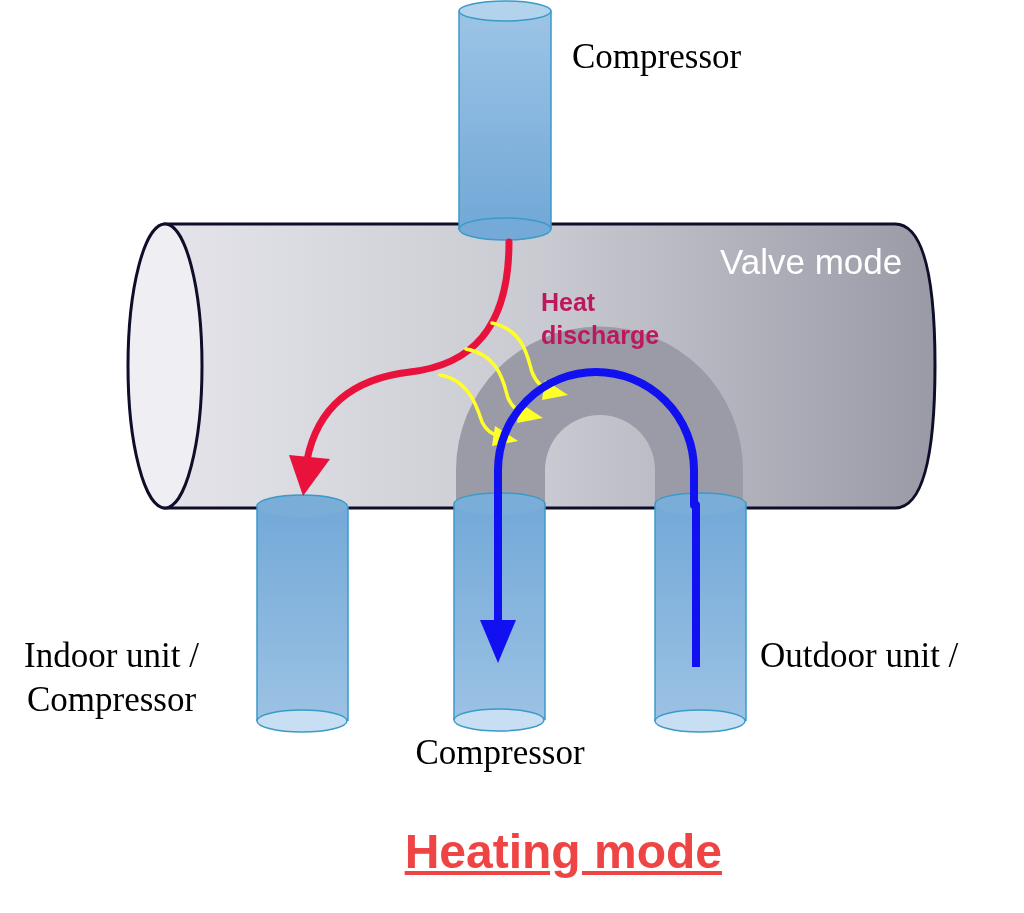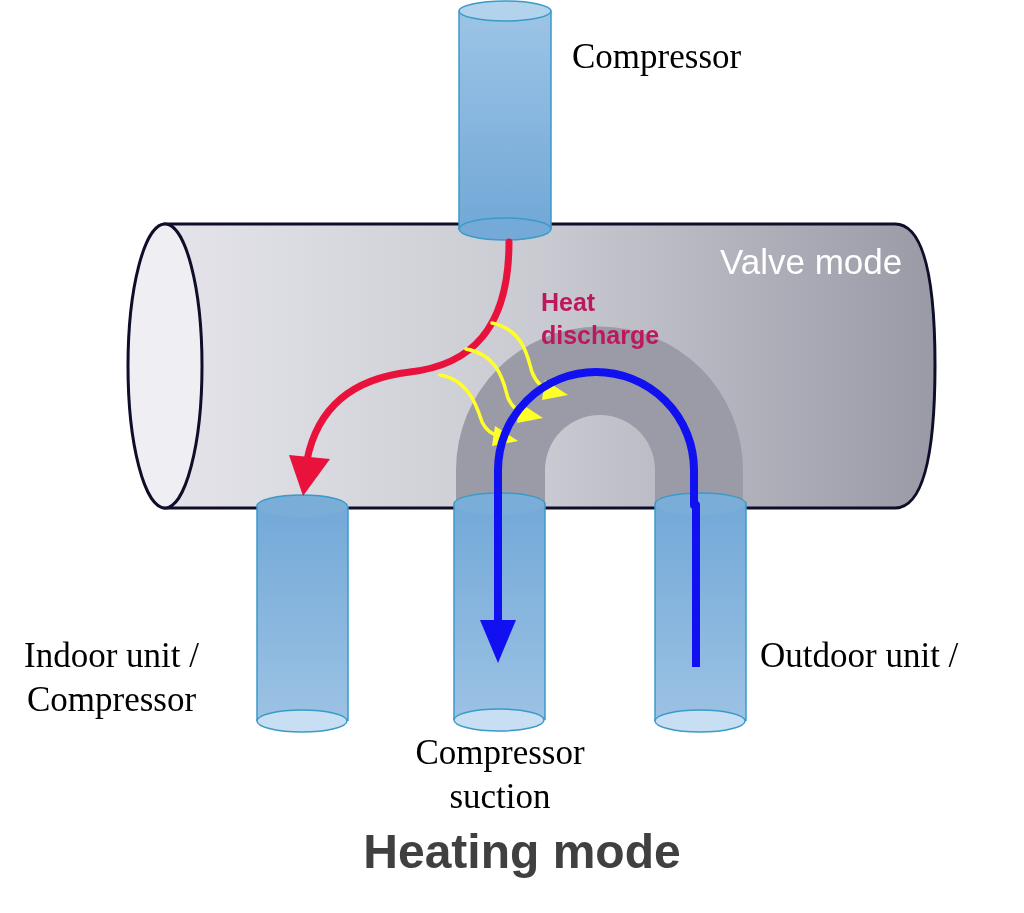--- a/index.html
+++ b/index.html
@@ -2,21 +2,21 @@
 <html><head>
 <meta charset="utf-8">
 <style>
   html, body { margin: 0; padding: 0; background: #ffffff; }
   body { width: 1024px; height: 913px; overflow: hidden; position: relative; font-family: "Liberation Sans", sans-serif; }
   svg { position: absolute; left: 0; top: 0; }
   .lbl { position: absolute; color: #000; font-size: 35px; line-height: 44px; font-family: Liberation Serif, serif; white-space: nowrap; }
   .lbl-center { text-align: center; }
   .valve-lbl { position: absolute; color: #ffffff; font-size: 35px; line-height: 40px; font-family: "Liberation Sans", sans-serif; white-space: nowrap; }
   .heat-lbl { position: absolute; color: #be185d; font-size: 25px; line-height: 33px; font-weight: bold; font-family: "Liberation Sans", sans-serif; white-space: nowrap; }
-  .title { position: absolute; color: #404040; font-size: 48px; font-weight: bold; font-family: "Liberation Sans", sans-serif; white-space: nowrap; text-align: center; }
+  .title { position: absolute; color: #ef4444; font-size: 48px; font-weight: bold; font-family: "Liberation Sans", sans-serif; white-space: nowrap; text-align: right; text-decoration: underline; }
 </style>
 </head>
 <body>
 
 <svg width="1024" height="913" viewBox="0 0 1024 913">
   <defs>
     <linearGradient id="bodyGrad" x1="0" y1="0" x2="1" y2="0">
       <stop offset="0" stop-color="#e4e4ea"></stop>
       <stop offset="0.5" stop-color="#c9c9d1"></stop>
       <stop offset="1" stop-color="#9a9aa7"></stop>
@@ -110,16 +110,15 @@
   <div>Indoor unit /</div>
   <div>Compressor</div>
 </div>
 
 <div class="lbl" style="left:752px; top:634px;margin-left:8px;">
   <div>Outdoor unit /</div>
 </div>
 
 <div class="lbl lbl-center" style="left:370px; top:731px; width:260px;">
   <div>Compressor</div>
-  <div>suction</div>
 </div>
 
 <div class="title" style="left:322px; top:824px; width:400px;">Heating mode</div>
 
 </body></html>

